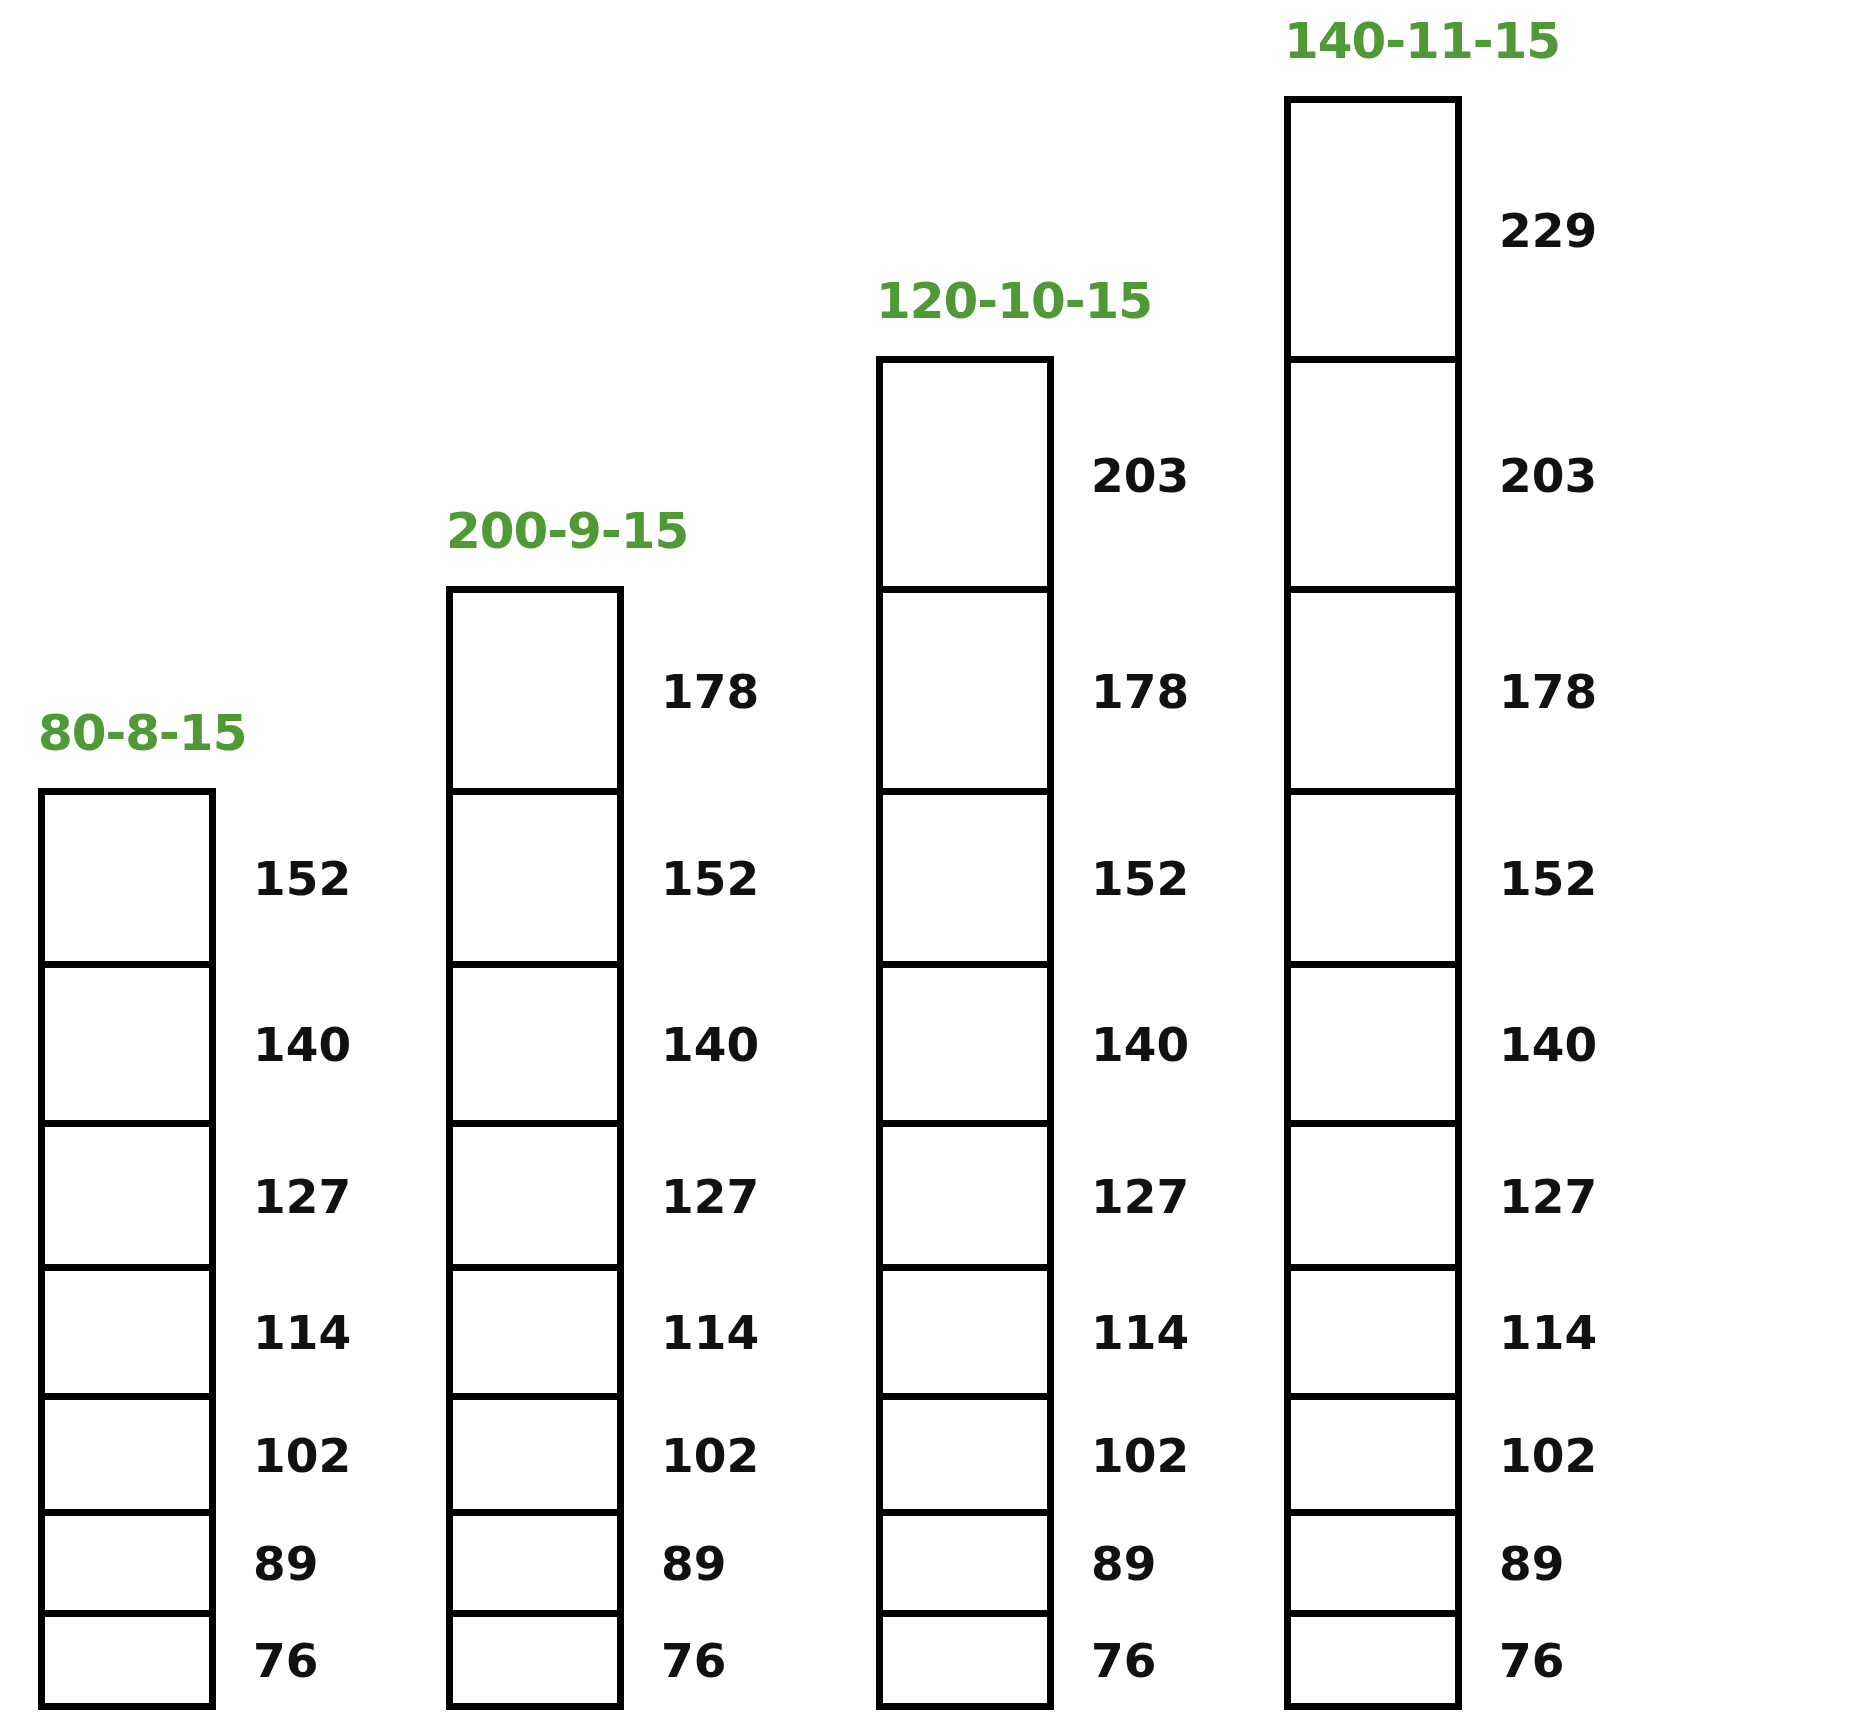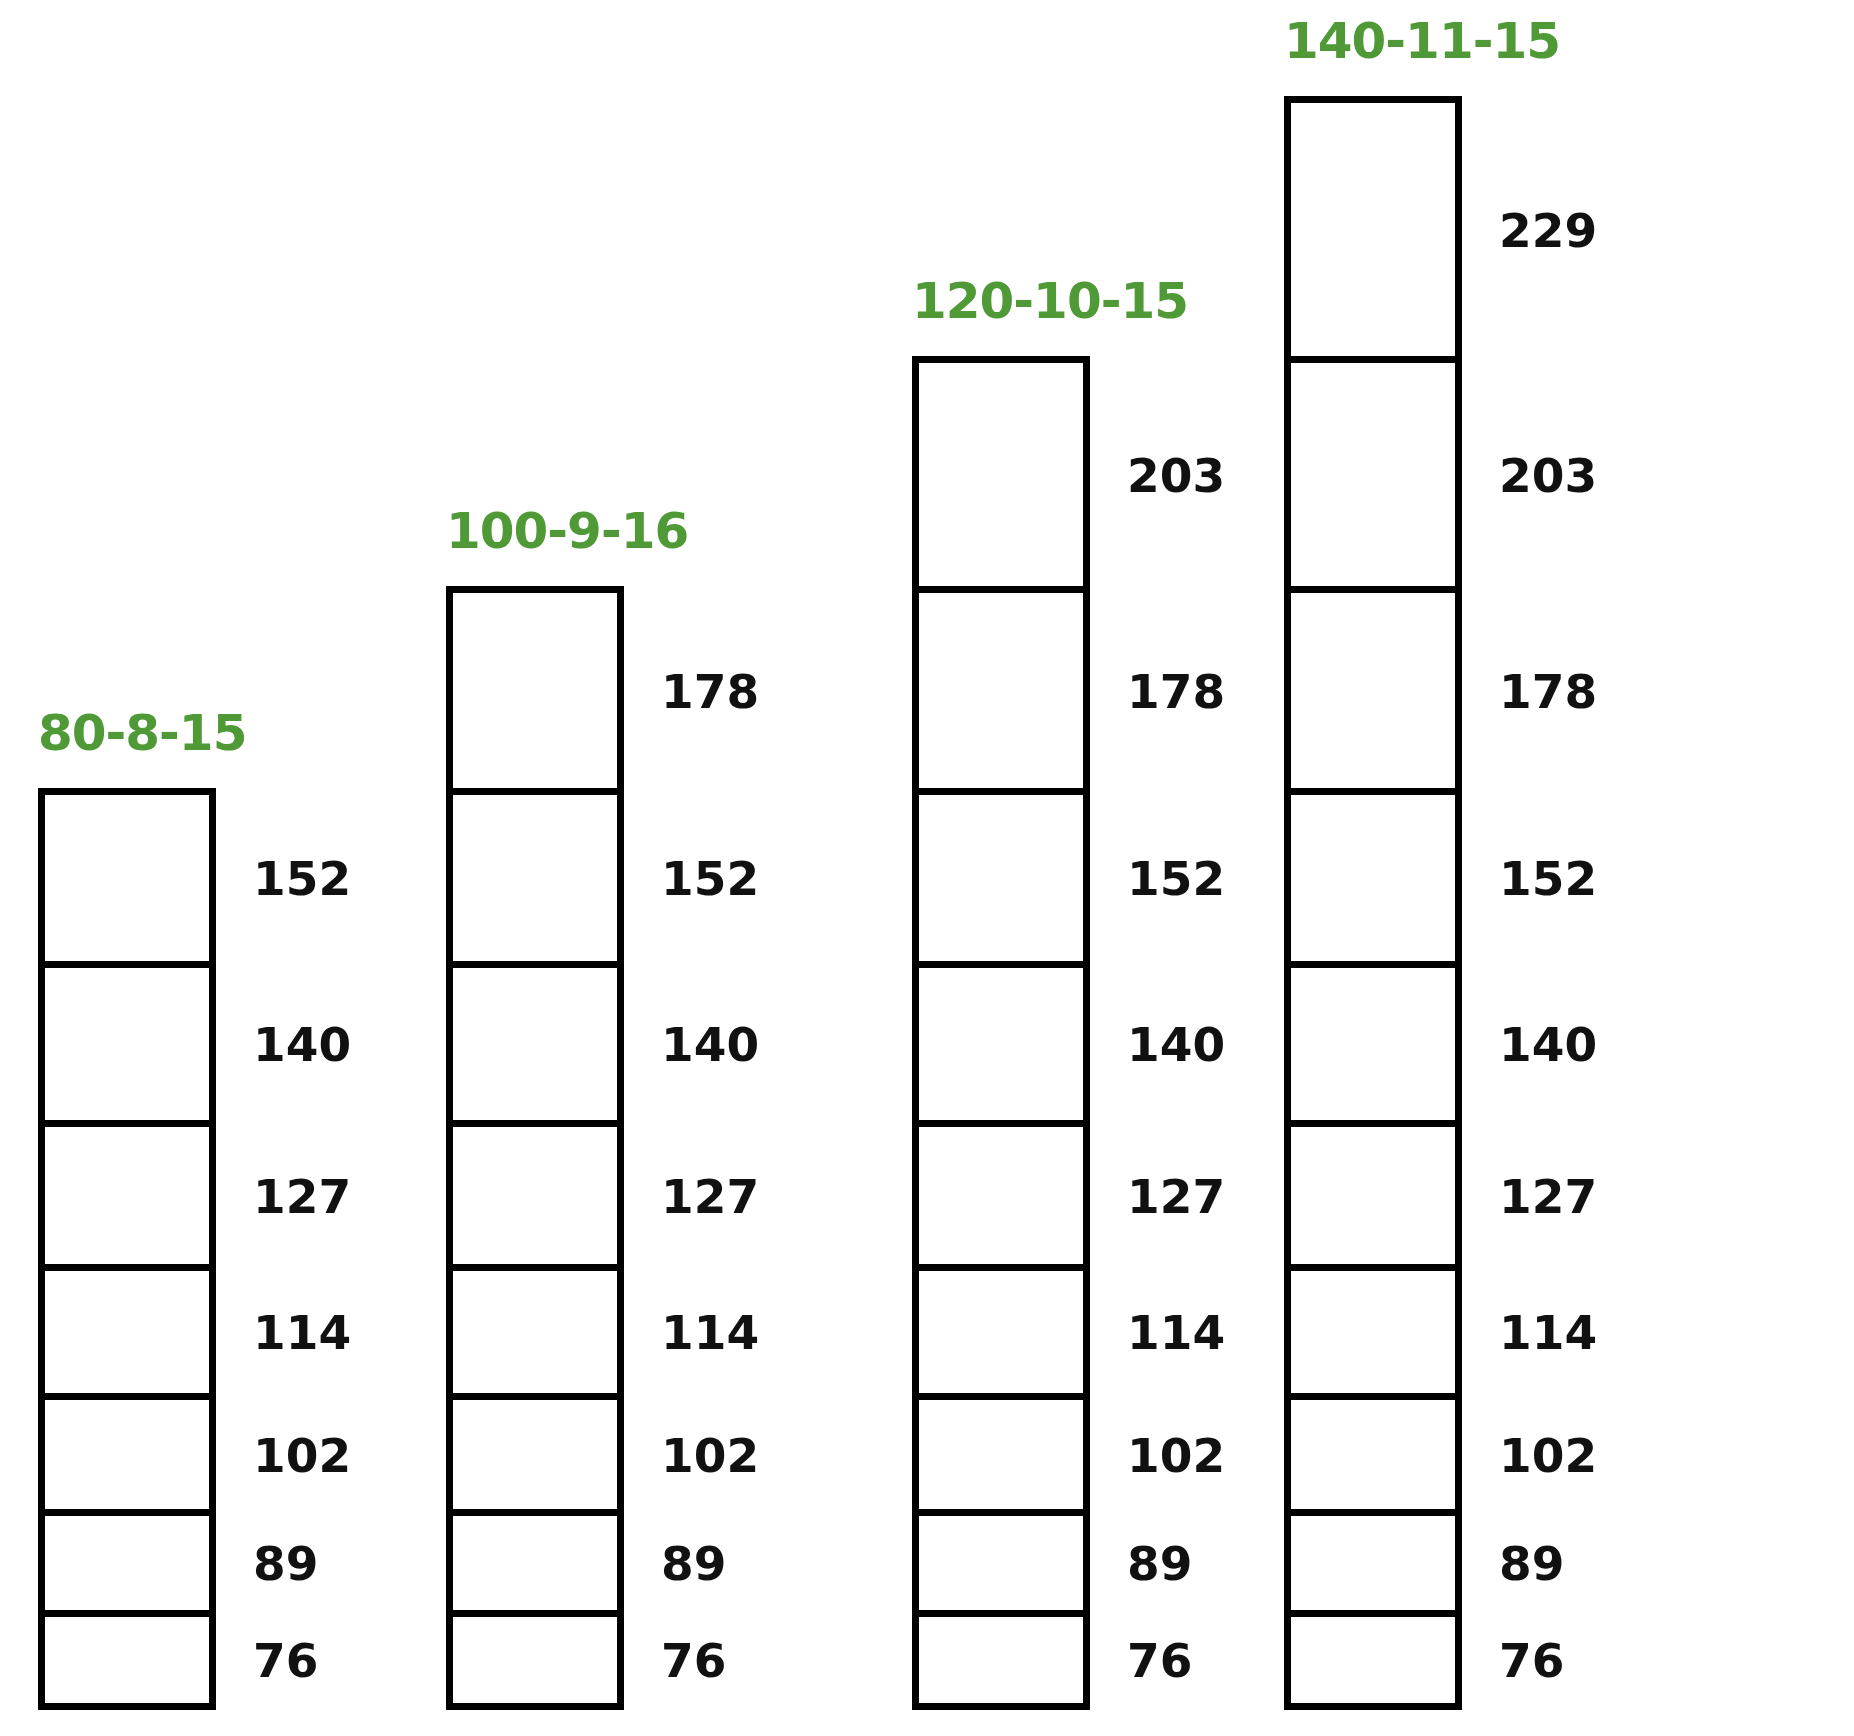--- a/index.html
+++ b/index.html
@@ -89,21 +89,21 @@
         </div>
         <div class="seg" style="height: 101px;">
           <span class="seg-label">89</span>
         </div>
         <div class="seg" style="height: 86px;">
           <span class="seg-label">76</span>
         </div>
       </div>
     </div>
     <div class="column" style="left: 446px;">
-      <div class="col-title">100-9-16</div>
+      <div class="col-title">200-9-15</div>
       <div class="stack" style="width: 178px;">
         <div class="seg" style="height: 202px;">
           <span class="seg-label">178</span>
         </div>
         <div class="seg" style="height: 173px;">
           <span class="seg-label">152</span>
         </div>
         <div class="seg" style="height: 159px;">
           <span class="seg-label">140</span>
         </div>
@@ -117,21 +117,21 @@
           <span class="seg-label">102</span>
         </div>
         <div class="seg" style="height: 101px;">
           <span class="seg-label">89</span>
         </div>
         <div class="seg" style="height: 86px;">
           <span class="seg-label">76</span>
         </div>
       </div>
     </div>
-    <div class="column" style="left: 912px; border-radius: 14px;">
+    <div class="column" style="left: 876px; border-radius: 14px;">
       <div class="col-title">120-10-15</div>
       <div class="stack" style="width: 178px;">
         <div class="seg" style="height: 230px;">
           <span class="seg-label">203</span>
         </div>
         <div class="seg" style="height: 202px;">
           <span class="seg-label">178</span>
         </div>
         <div class="seg" style="height: 173px;">
           <span class="seg-label">152</span>

